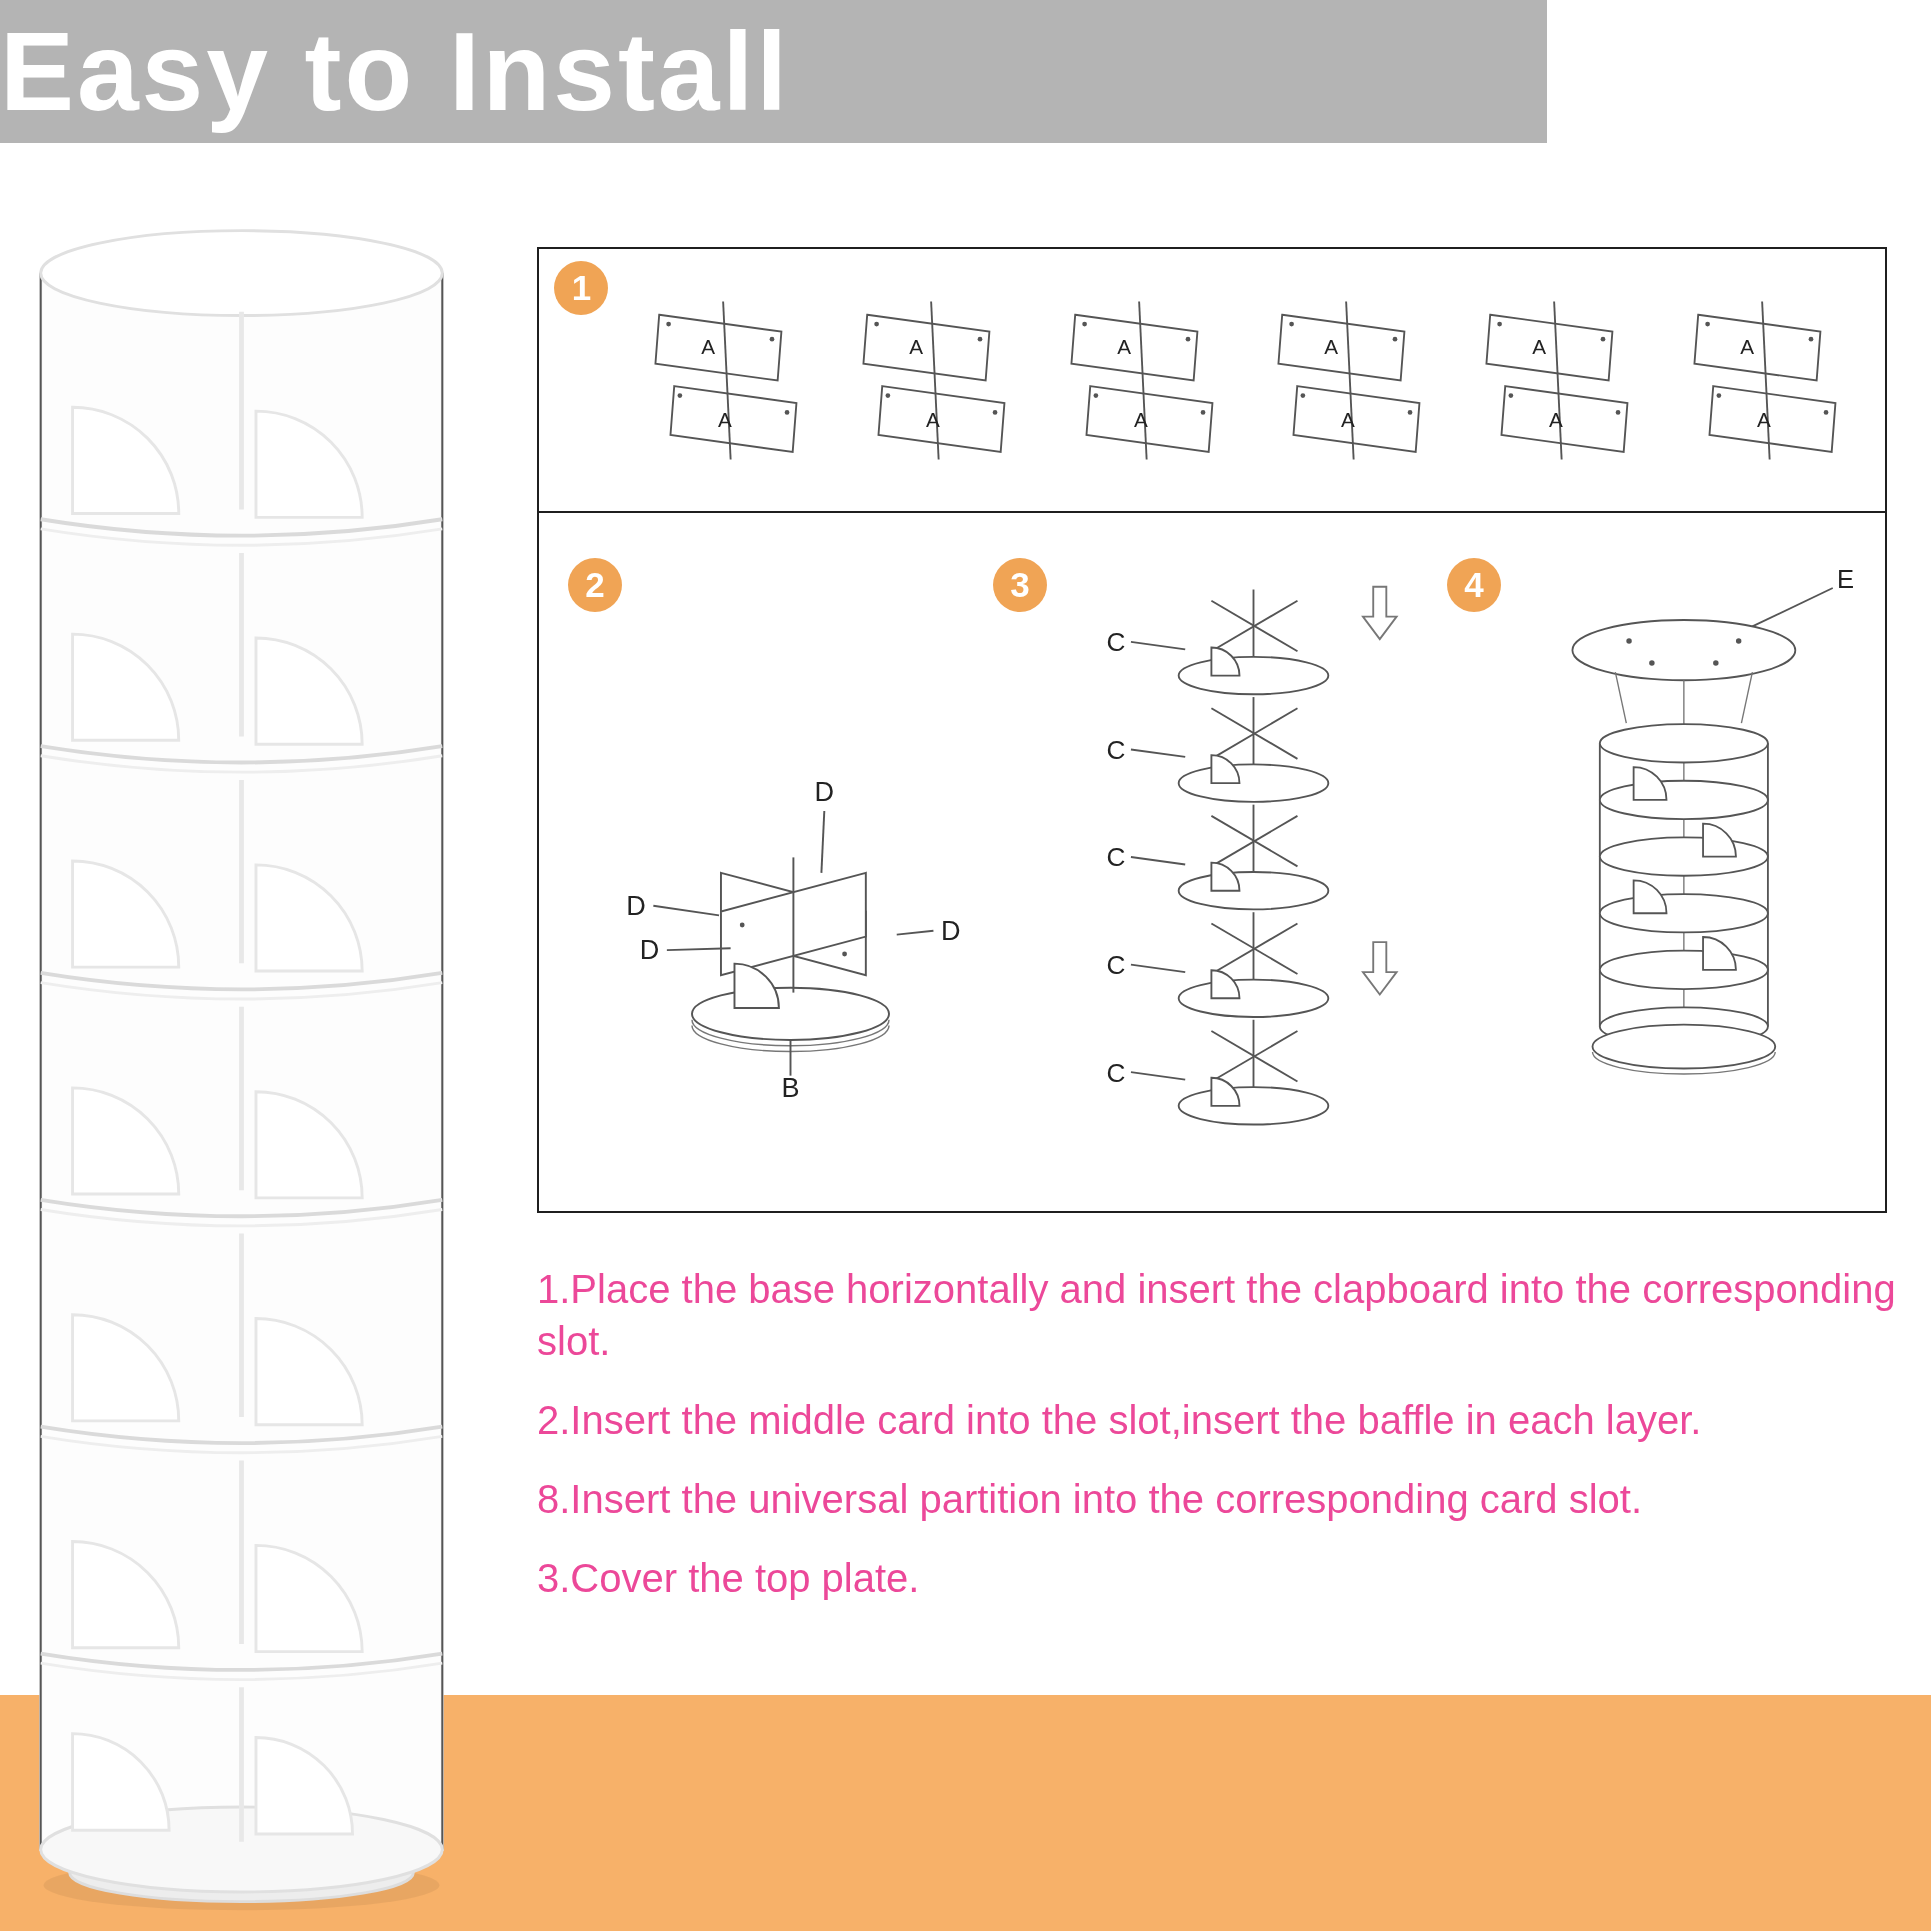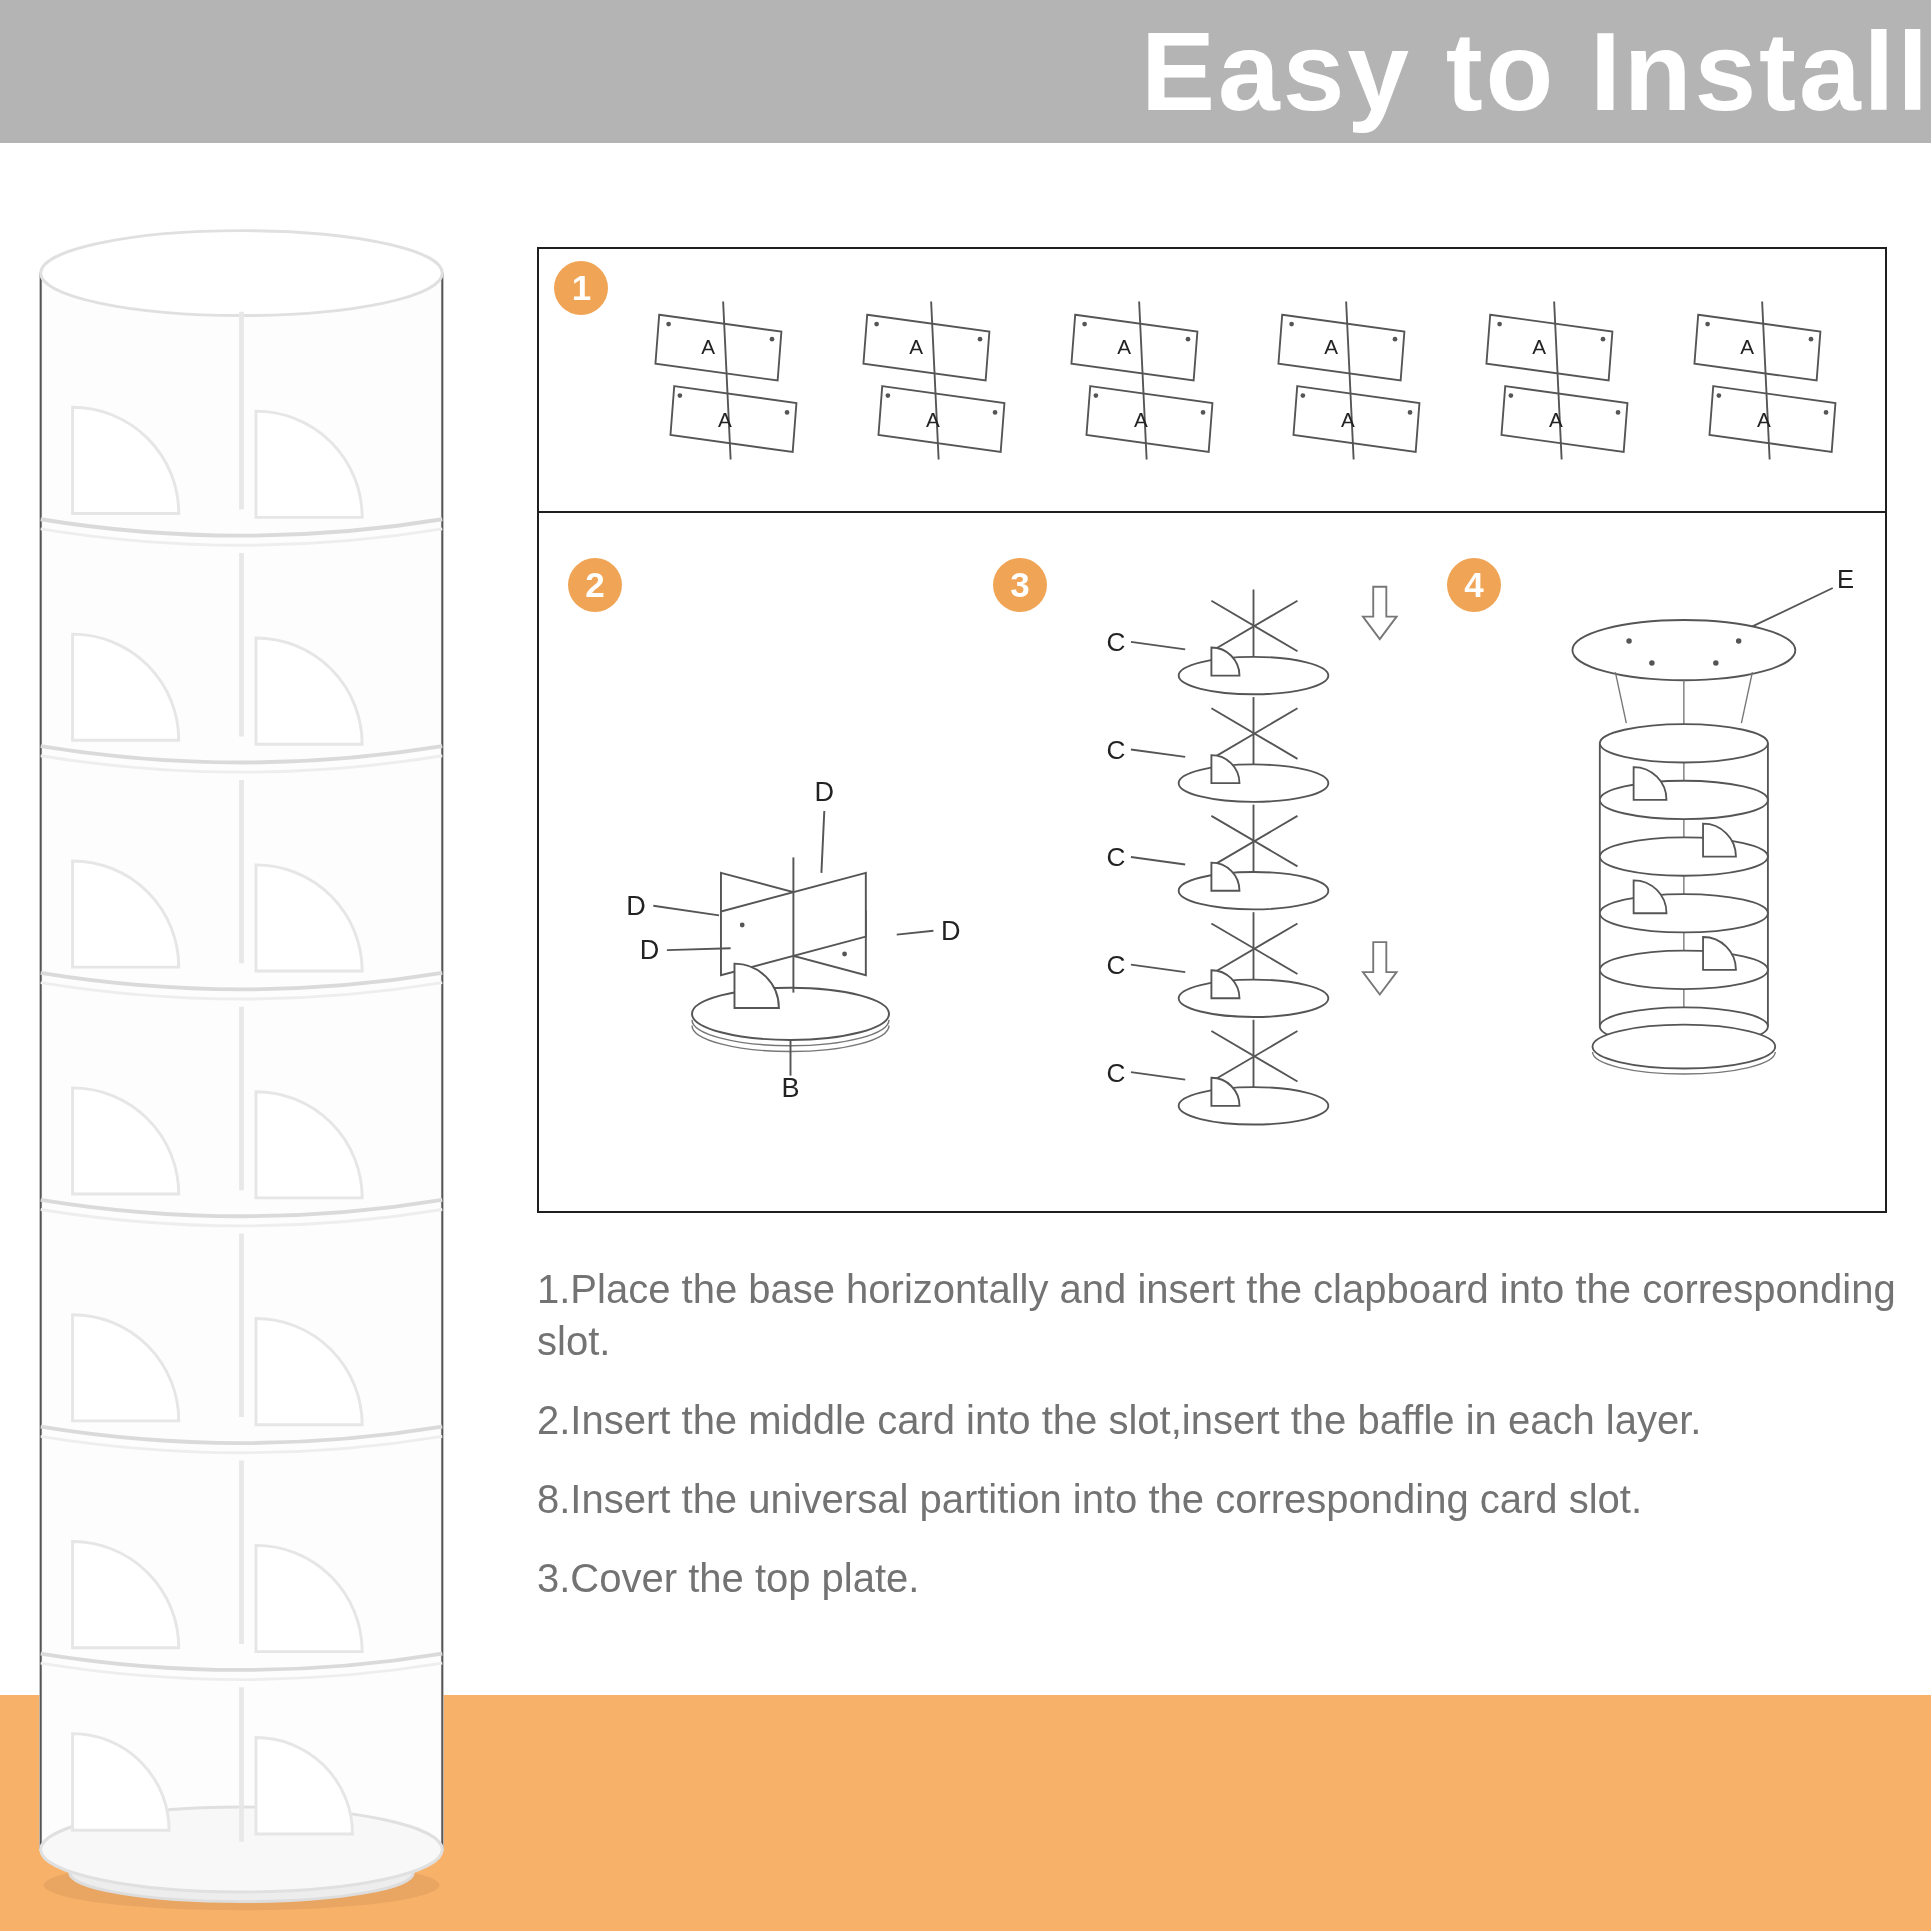--- a/index.html
+++ b/index.html
@@ -4,22 +4,22 @@
 <style>
   * { margin:0; padding:0; box-sizing:border-box; }
   html,body { background:#ffffff; }
   body {
     width:1931px; height:1931px; position:relative; overflow:hidden;
     font-family:"Liberation Sans", sans-serif;
   }
 
   
   .banner {
-    position:absolute; left:0; top:0; width:1931px; height:143px;
-    background:#b4b4b4; display:flex; align-items:center; justify-content:flex-end;
+    position:absolute; left:0; top:0; width:1547px; height:143px;
+    background:#b4b4b4; display:flex; align-items:center; justify-content:flex-start;
   }
   .banner h1 {
     color:#ffffff; font-size:111px; font-weight:bold; letter-spacing:2.9px;
   }
 
   
   .bottom-band {
     position:absolute; left:0; top:1695px; width:1931px; height:236px;
     background:#f7b169; z-index:1;
   }
@@ -69,21 +69,21 @@
   
   .shelf-body  { fill:#fdfdfd; stroke:#e3e3e3; stroke-width:3; }
   .shelf-edge  { stroke:#dadada; stroke-width:4; fill:none; }
   .shelf-edge2 { stroke:#eeeeee; stroke-width:3; fill:none; }
   .divider     { stroke:#e8e8e8; stroke-width:5; }
   .baffle      { fill:#ffffff; stroke:#e6e6e6; stroke-width:3; }
 
   
   .instructions {
     position:absolute; left:537px; top:1263px; width:1383px; z-index:2;
-    color:#737373; font-size:40px; line-height:1.3;
+    color:#ec4899; font-size:40px; line-height:1.3;
   }
   .instructions p { margin:0 0 27px 0; }
   .instructions p.nowrap { white-space:nowrap; }
 </style>
 </head>
 <body>
 
 <div class="banner">
   <h1>Easy to Install</h1>
 </div>

